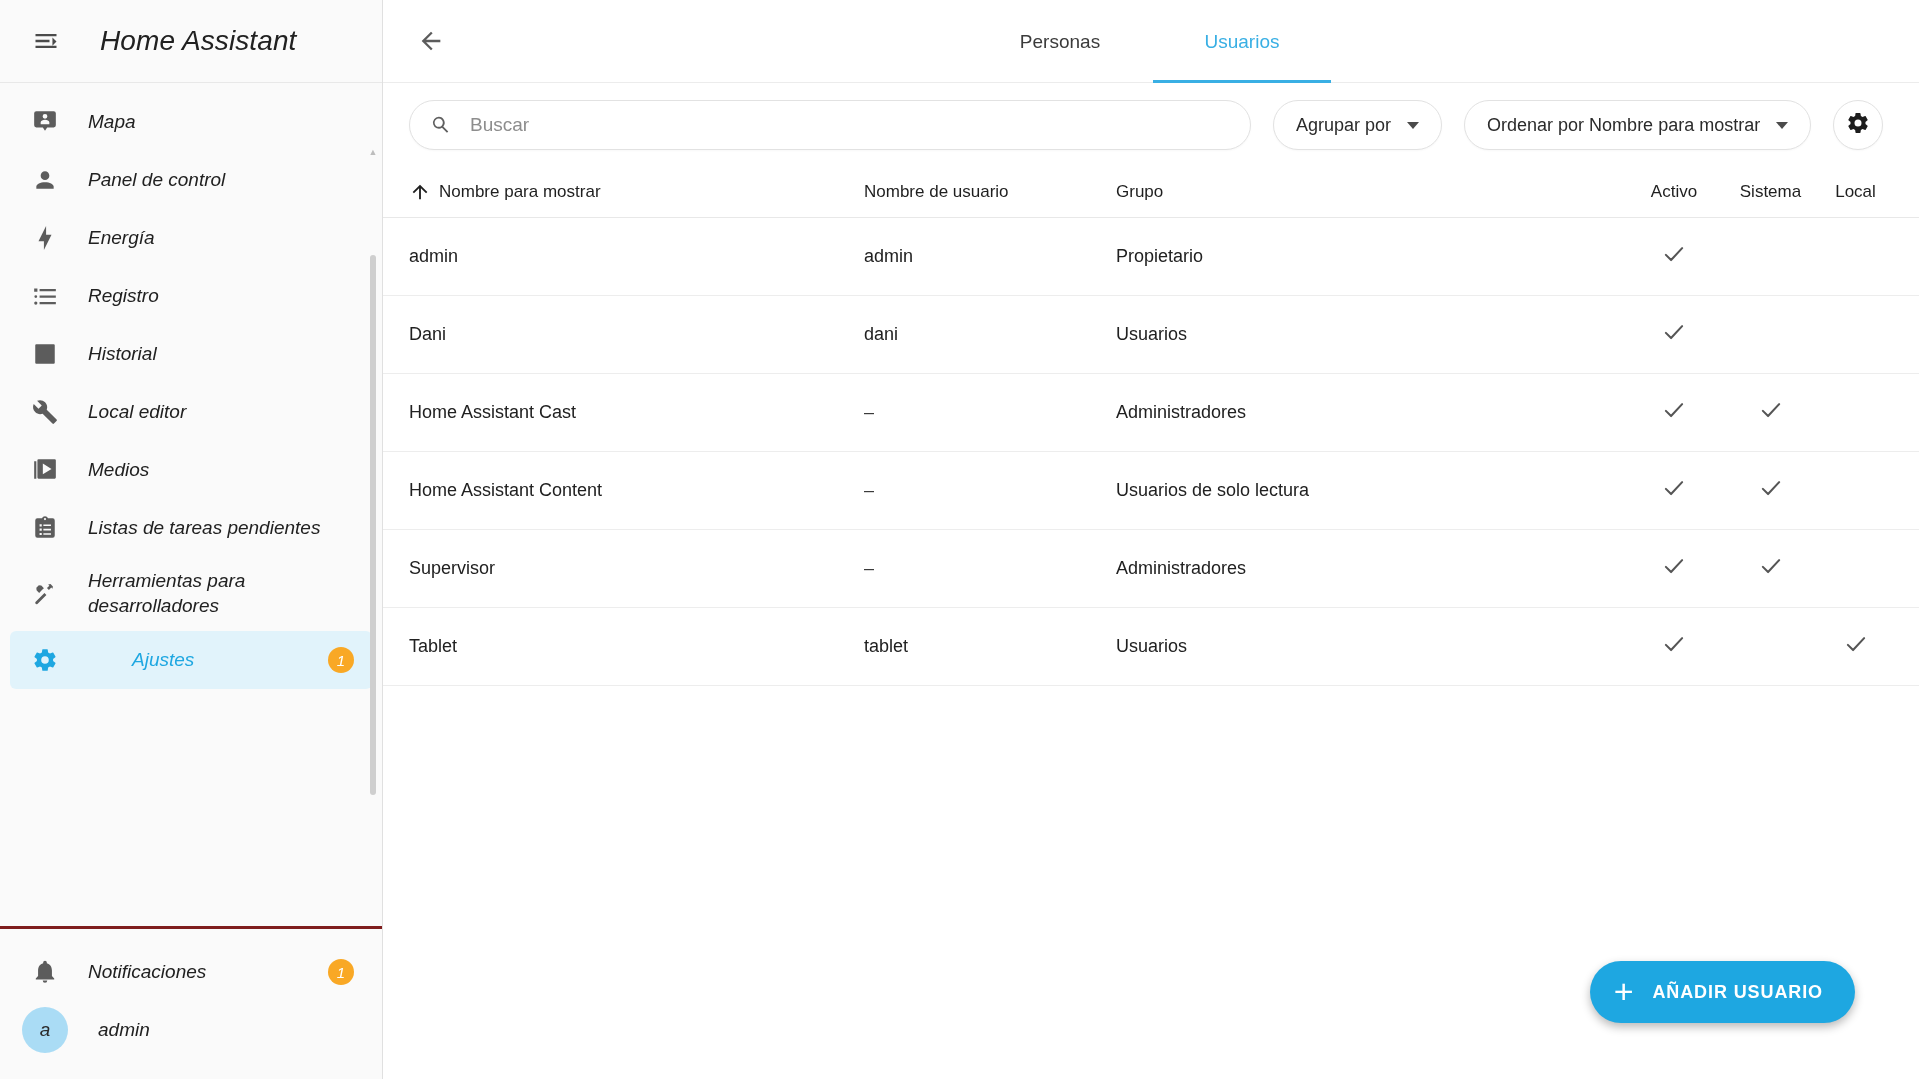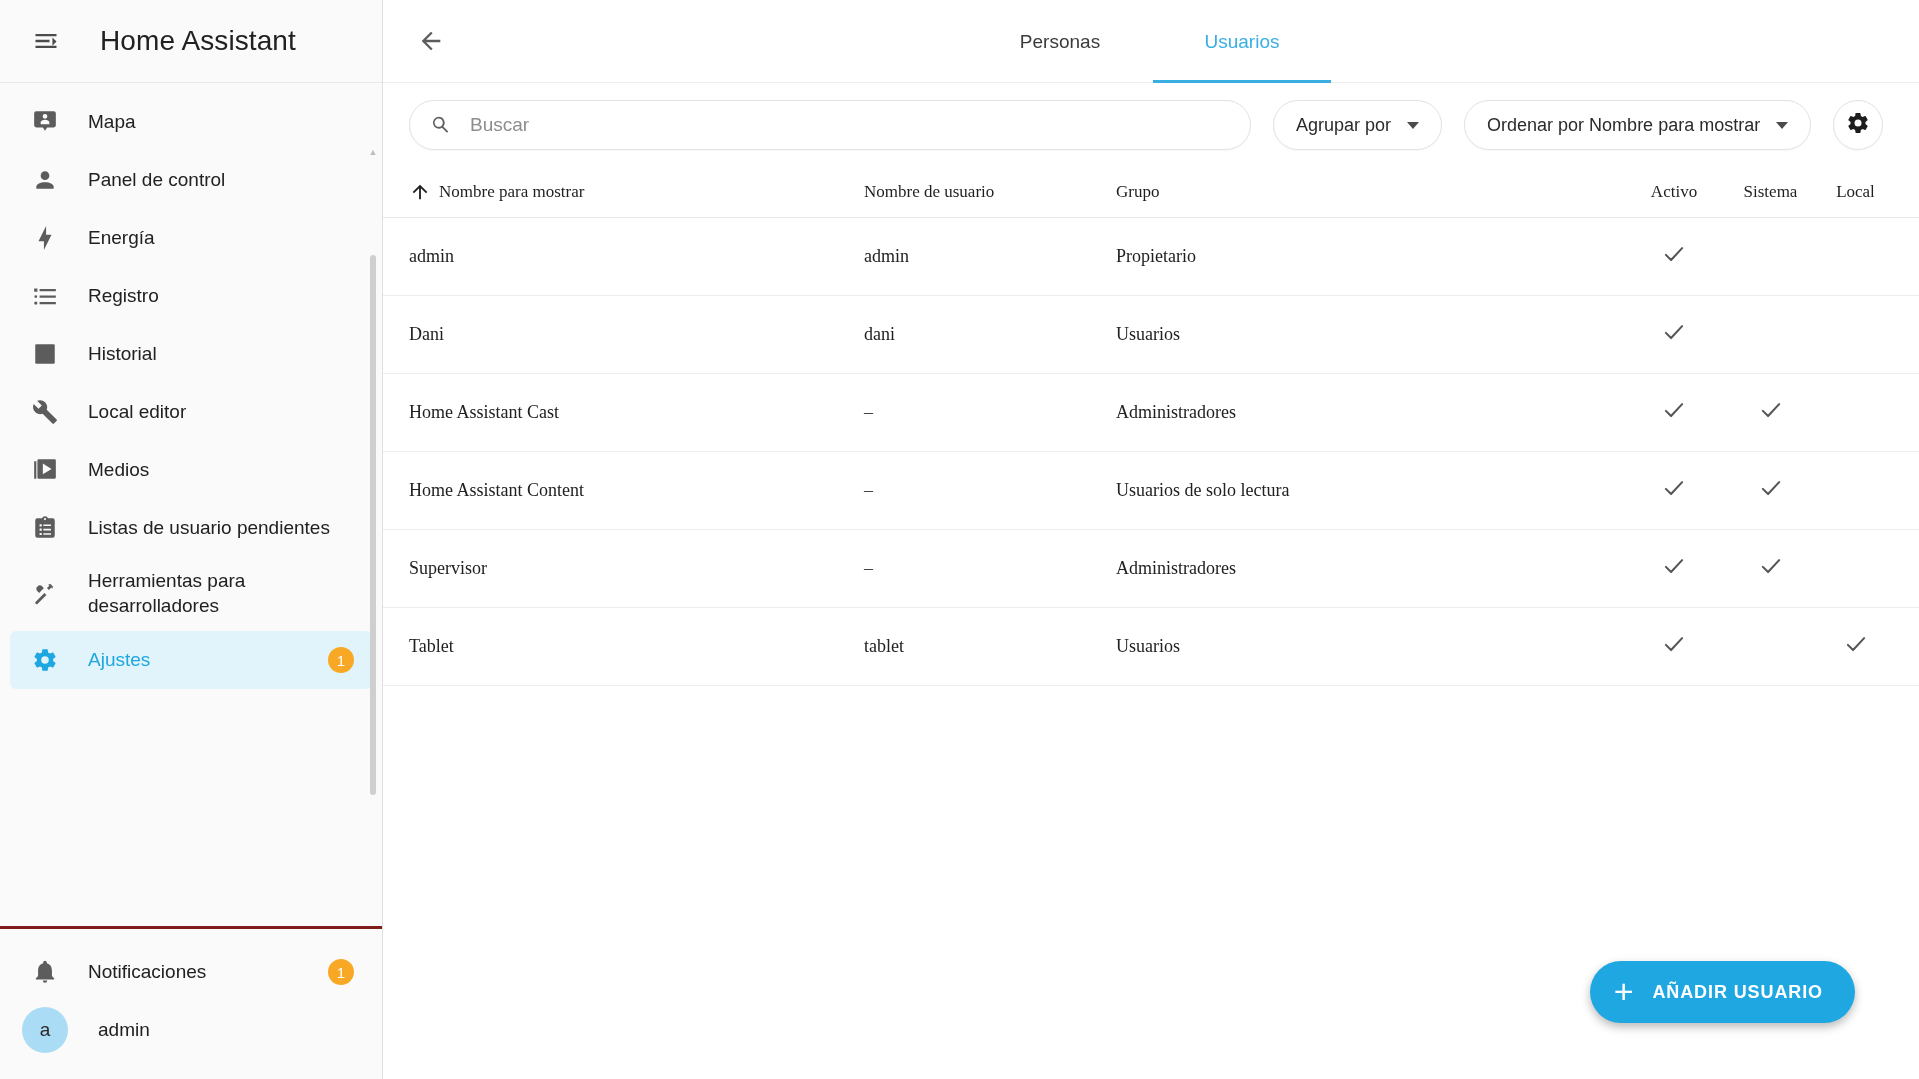--- a/index.html
+++ b/index.html
@@ -11,20 +11,21 @@
   }
   .app { display: flex; width: 1919px; height: 1079px; }
 
   
   .sidebar {
     width: 383px; height: 1079px;
     background: #fafafa;
     border-right: 1px solid #e0e0e0;
     display: flex; flex-direction: column;
     position: relative;
+    font-style: italic;
   }
   .sidebar-header {
     height: 83px; min-height: 83px;
     display: flex; align-items: center;
     padding-left: 22px;
     border-bottom: 1px solid #e8e8e8;
     background: #fafafa;
   }
   .menu-btn {
     width: 48px; height: 48px;
@@ -43,21 +44,21 @@
   }
   .nav-item {
     display: flex; align-items: center;
     height: 58px; margin: 0 10px 0 10px;
     padding-left: 22px;
     border-radius: 6px;
     cursor: pointer;
     position: relative;
   }
   .nav-item.tall { height: 74px; }
-  .nav-item.active { background: #e1f3fb; }
+  .nav-item.active { background: #e1f3fb; gap: 44px; }
   .nav-icon {
     width: 26px; height: 26px; min-width: 26px;
     display: flex; align-items: center; justify-content: center;
     color: #5c5c5c;
   }
   .nav-item.active .nav-icon { color: #1ea7e1; }
   .nav-icon svg { width: 26px; height: 26px; fill: currentColor; }
   .nav-label {
     margin-left: 30px; font-size: 19px; color: #212121;
     line-height: 1.3;
@@ -161,21 +162,21 @@
   }
   .caret { width: 0; height: 0; border-left: 6px solid transparent;
            border-right: 6px solid transparent; border-top: 7px solid #4b4b4b; }
   .icon-pill {
     width: 50px; height: 50px; border: 1px solid #e2e2e2; border-radius: 25px;
     background: #fff; display: flex; align-items: center; justify-content: center;
     cursor: pointer; box-shadow: 0 1px 2px rgba(0,0,0,0.03);
   }
 
   
-  .table { width: 100%; flex: 1; overflow: hidden; font-family: Liberation Serif, serif; }
+  .table { width: 100%; flex: 1; overflow: hidden; }
   .thead {
     display: flex; align-items: center;
     height: 52px; padding: 0 26px;
     border-bottom: 1px solid #e8e8e8;
     font-size: 17px; color: #1f1f1f; font-weight: 400;
   }
   .trow {
     display: flex; align-items: center;
     height: 78px; padding: 0 26px;
     border-bottom: 1px solid #ededed;
@@ -286,21 +287,21 @@
         </span>
         <span class="nav-label">Medios</span>
       </div>
 
       <div class="nav-item">
         <span class="nav-icon">
           <svg viewBox="0 0 24 24">
               <path d="M19 3h-4.2a3 3 0 00-5.6 0H5a2 2 0 00-2 2v14a2 2 0 002 2h14a2 2 0 002-2V5a2 2 0 00-2-2m-7-.2a1 1 0 110 2 1 1 0 010-2M7 8.5h2v2H7v-2m3.5.3h7v1.4h-7V8.8M7 12.5h2v2H7v-2m3.5.3h7v1.4h-7v-1.4M7 16.5h2v2H7v-2m3.5.3h7v1.4h-7v-1.4z"></path>
             </svg>
         </span>
-        <span class="nav-label">Listas de usuario pendientes</span>
+        <span class="nav-label">Listas de tareas pendientes</span>
       </div>
 
       <div class="nav-item tall">
         <span class="nav-icon">
           <svg viewBox="0 0 24 24">
               <path d="M13.8 6.5L16 4.3l-1.1-1.1 2.2-.4 2.2 2.2-.4 2.2-1.1-1.1-2.2 2.2-1.8-1.8M3.2 19.4l8.3-8.3 1.8 1.8-8.3 8.3a1.3 1.3 0 01-1.8-1.8M9.4 8.1L11 6.6 8.6 4.2 6.3 4 4 6.3l.2 2.3 2.4 2.4 1.5-1.5 1.3-1.4z"></path>
             </svg>
         </span>
         <span class="nav-label">Herramientas para desarrolladores</span>
       </div>

